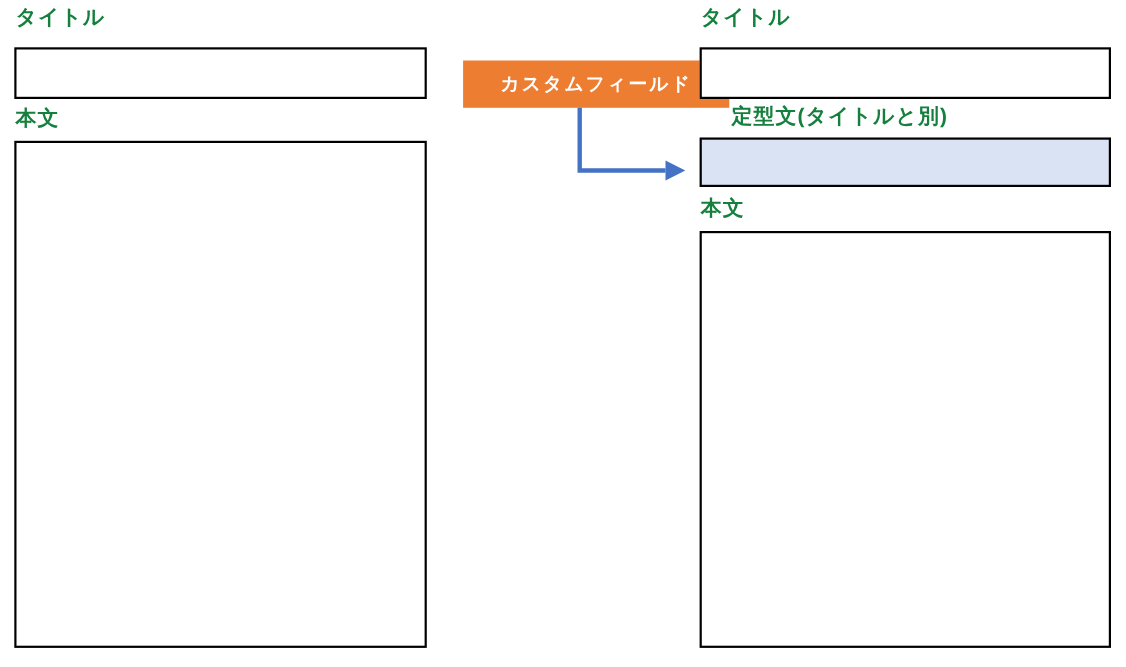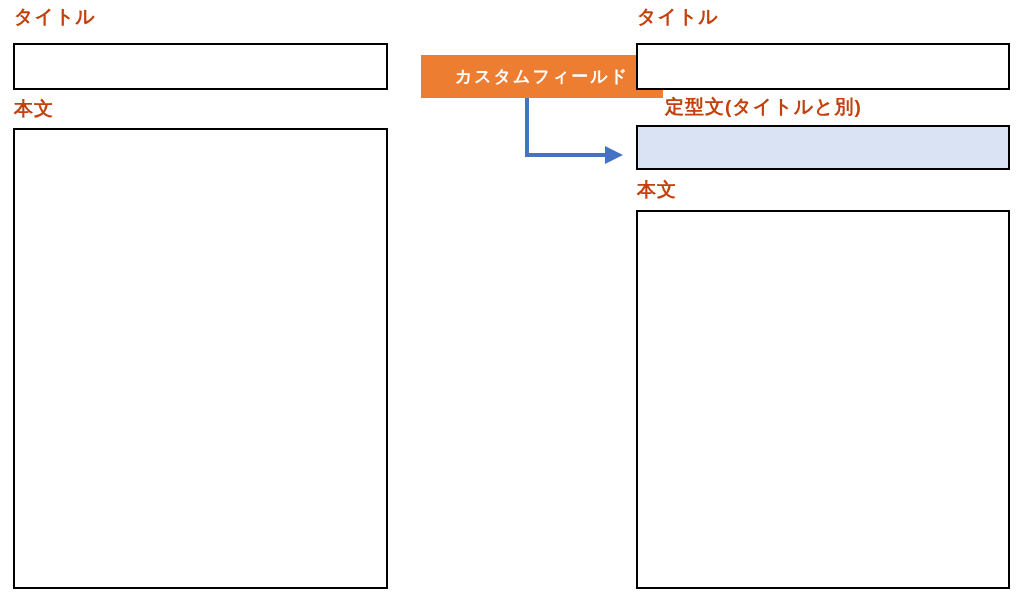--- a/index.html
+++ b/index.html
@@ -11,21 +11,21 @@
     width: 1024px;
     height: 606px;
     background: #ffffff;
     overflow: hidden;
   }
 
   .label {
     position: absolute;
     font-size: 19px;
     font-weight: 700;
-    color: #c2410c;
+    color: #15803d;
     letter-spacing: 1px;
     white-space: nowrap;
     line-height: 26px;
   }
 
   .box {
     position: absolute;
     border: 2px solid #000000;
     background: #ffffff;
   }

